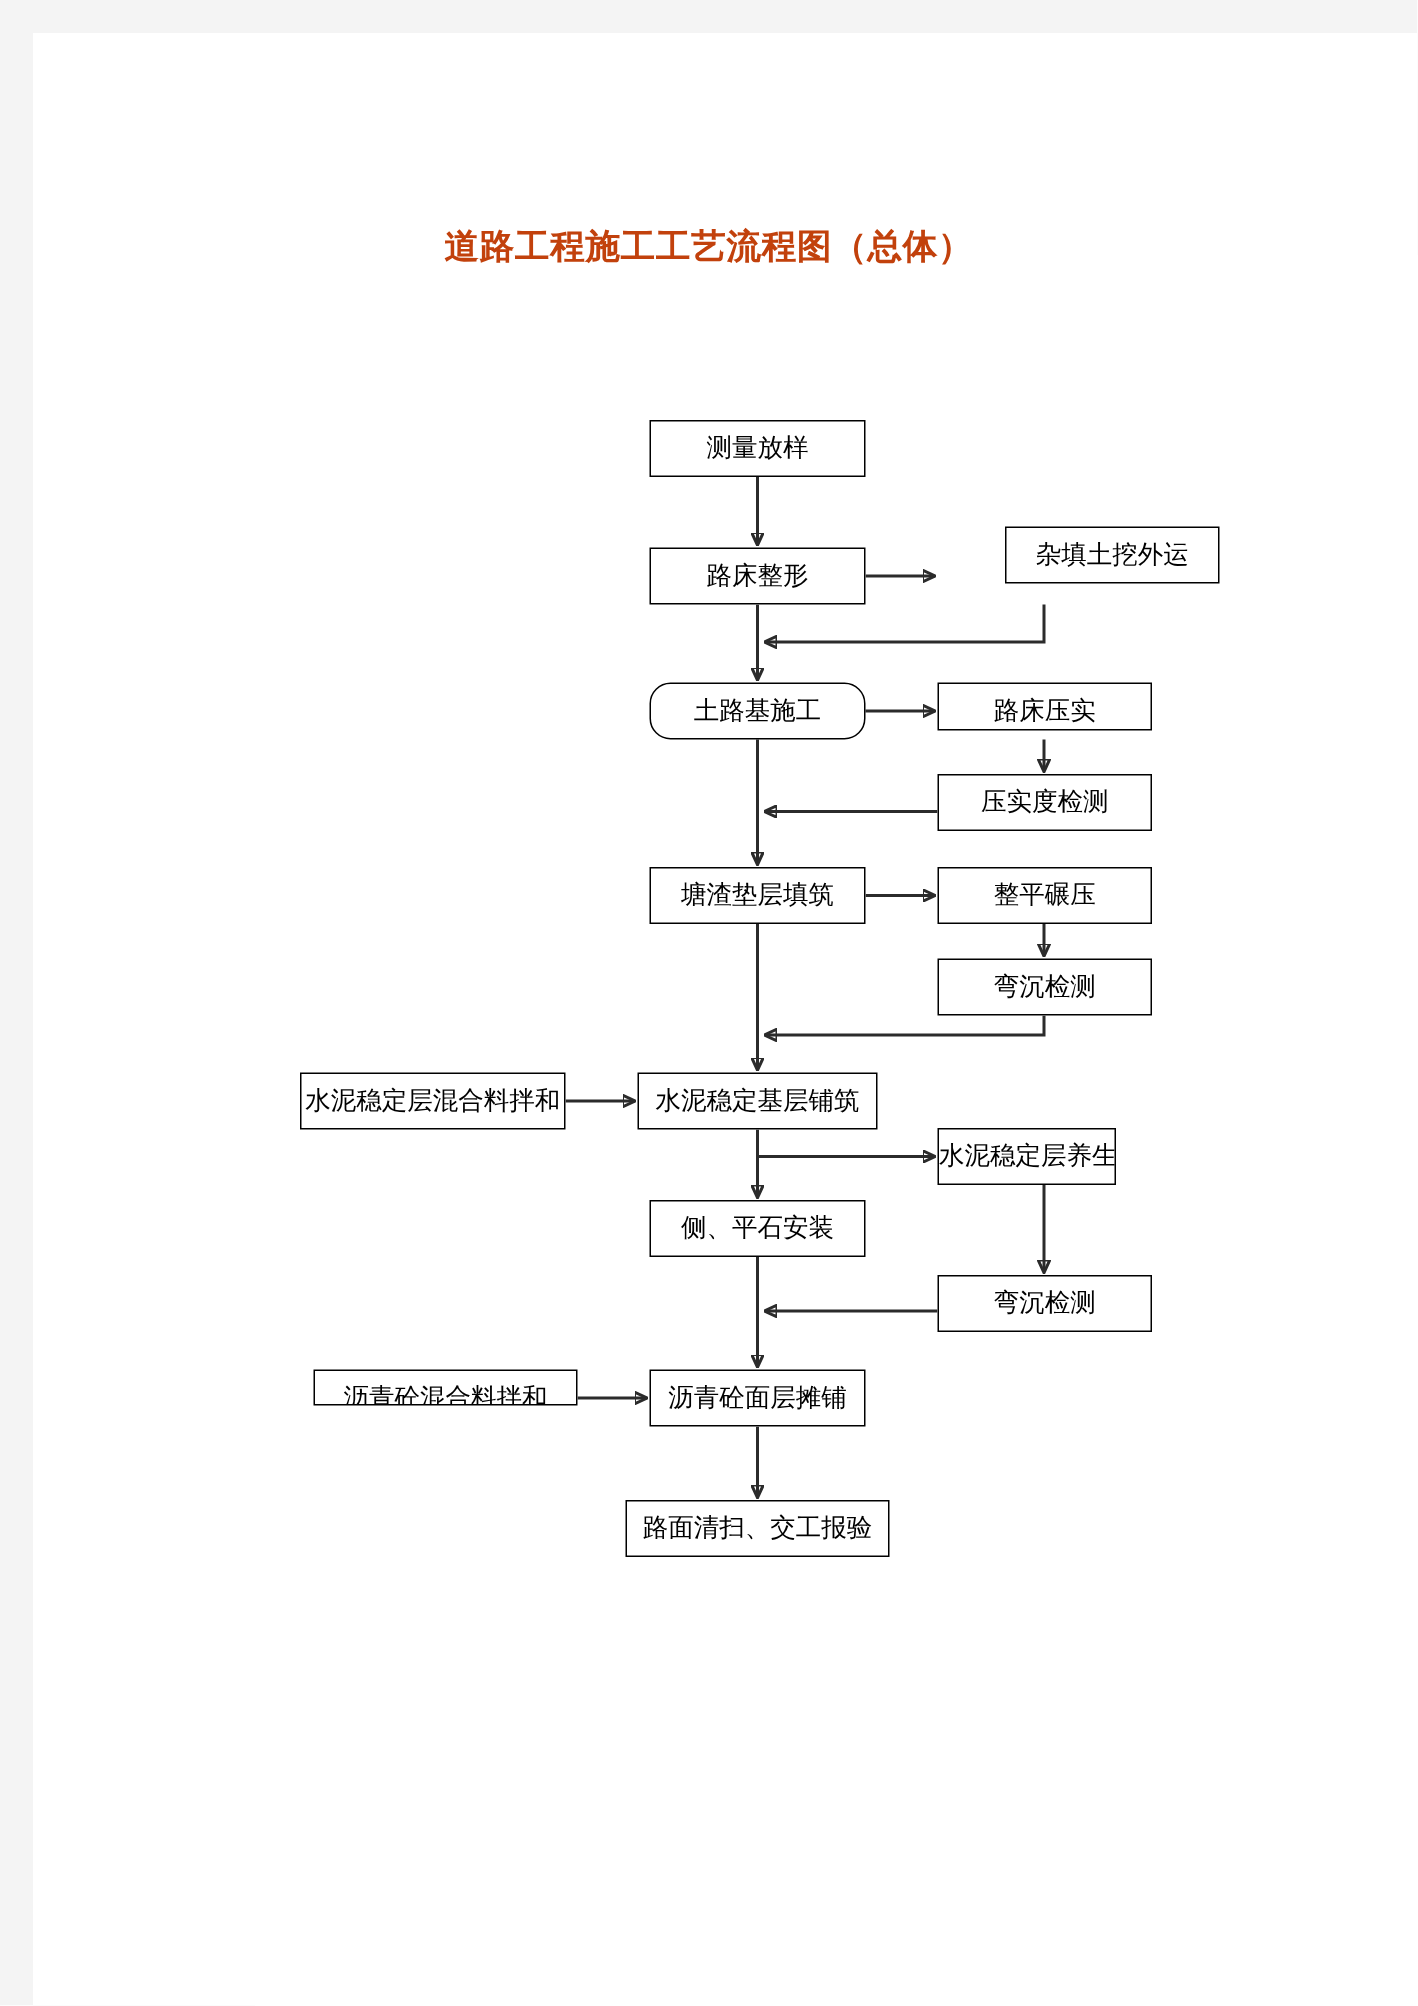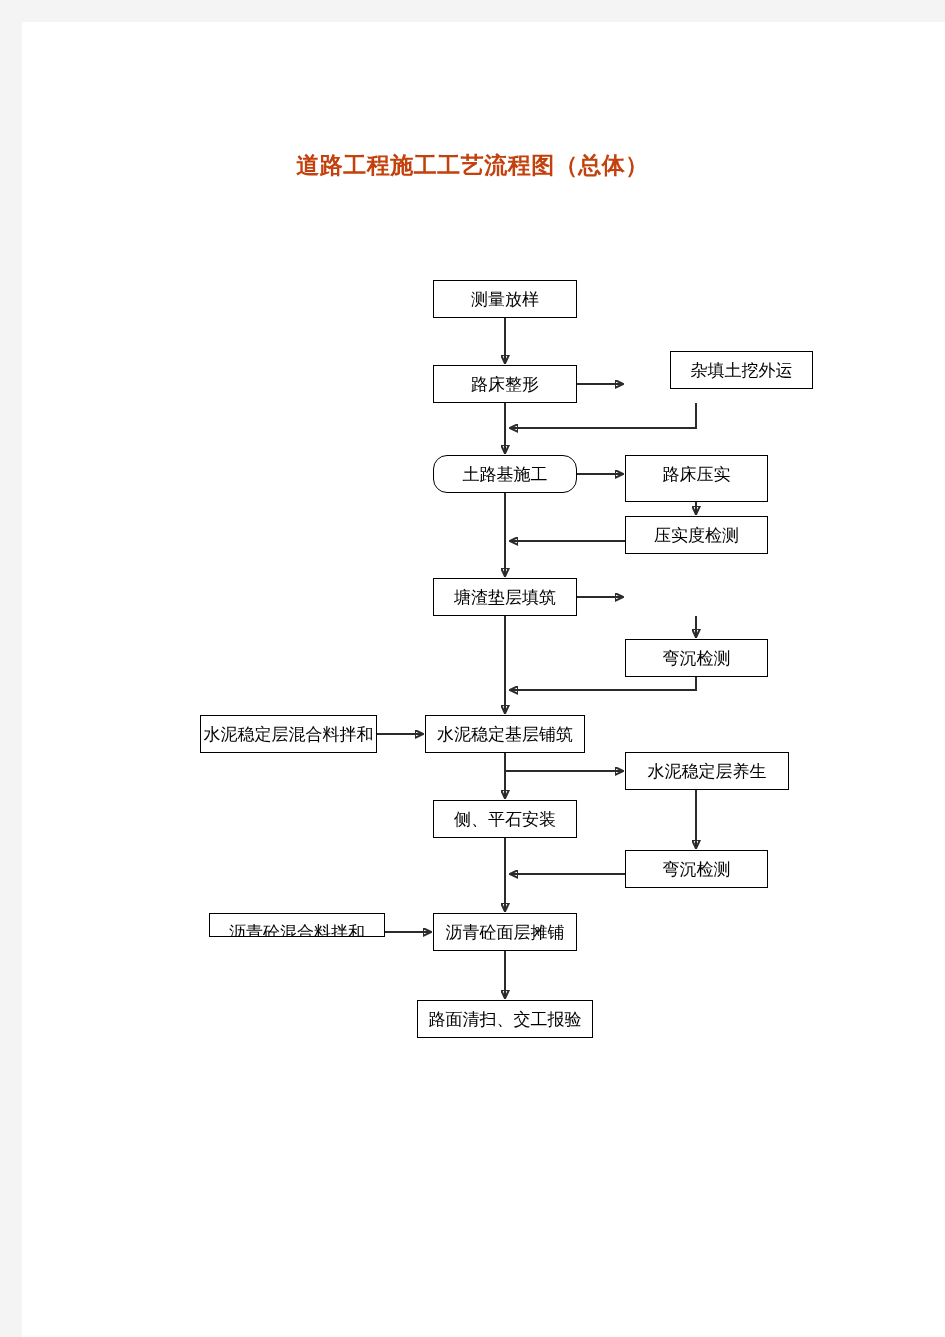--- a/index.html
+++ b/index.html
@@ -129,27 +129,28 @@
 
         <line x1="385" y1="932" x2="431" y2="932" marker-end="url(#ah)"></line>
 
         <line x1="505" y1="951" x2="505" y2="998" marker-end="url(#ah)"></line>
       </svg>
 
       <div class="node" style="left:433px; top:280px;  width:144px; height:38px;">测量放样</div>
       <div class="node" style="left:433px; top:365px;  width:144px; height:38px;">路床整形</div>
       <div class="node" style="left:625px; top:351px;  width:143px; height:38px;margin-left:45px;">杂填土挖外运</div>
       <div class="node" style="left:433px; top:455px; width:144px; height:38px;border-radius:14px;">土路基施工</div>
-      <div class="node" style="left:625px; top:455px;  width:143px; height:47px;">路床压实</div>
+      <div class="node" style="left:625px; top:455px;  width:143px; height:32px;">路床压实</div>
       <div class="node" style="left:625px; top:516px;  width:143px; height:38px;">压实度检测</div>
       <div class="node" style="left:433px; top:578px;  width:144px; height:38px;">塘渣垫层填筑</div>
+      <div class="node" style="left:625px; top:578px;  width:143px; height:38px;">整平碾压</div>
       <div class="node" style="left:625px; top:639px;  width:143px; height:38px;">弯沉检测</div>
       <div class="node" style="left:200px; top:715px;  width:177px; height:38px;">水泥稳定层混合料拌和</div>
       <div class="node" style="left:425px; top:715px; width:160px; height:38px;">水泥稳定基层铺筑</div>
-      <div class="node" style="left:625px; top:752px;  width:164px; height:38px;">水泥稳定层养生</div>
+      <div class="node" style="left:625px; top:752px;  width:119px; height:38px;">水泥稳定层养生</div>
       <div class="node" style="left:433px; top:800px;  width:144px; height:38px;">侧、平石安装</div>
       <div class="node" style="left:625px; top:850px;  width:143px; height:38px;">弯沉检测</div>
       <div class="node" style="left:209px; top:913px;  width:176px; height:24px;">沥青砼混合料拌和</div>
       <div class="node" style="left:433px; top:913px;  width:144px; height:38px;">沥青砼面层摊铺</div>
       <div class="node" style="left:417px; top:1000px; width:176px; height:38px;">路面清扫、交工报验</div>
 
     </div>
   </div>
 </div>
 

